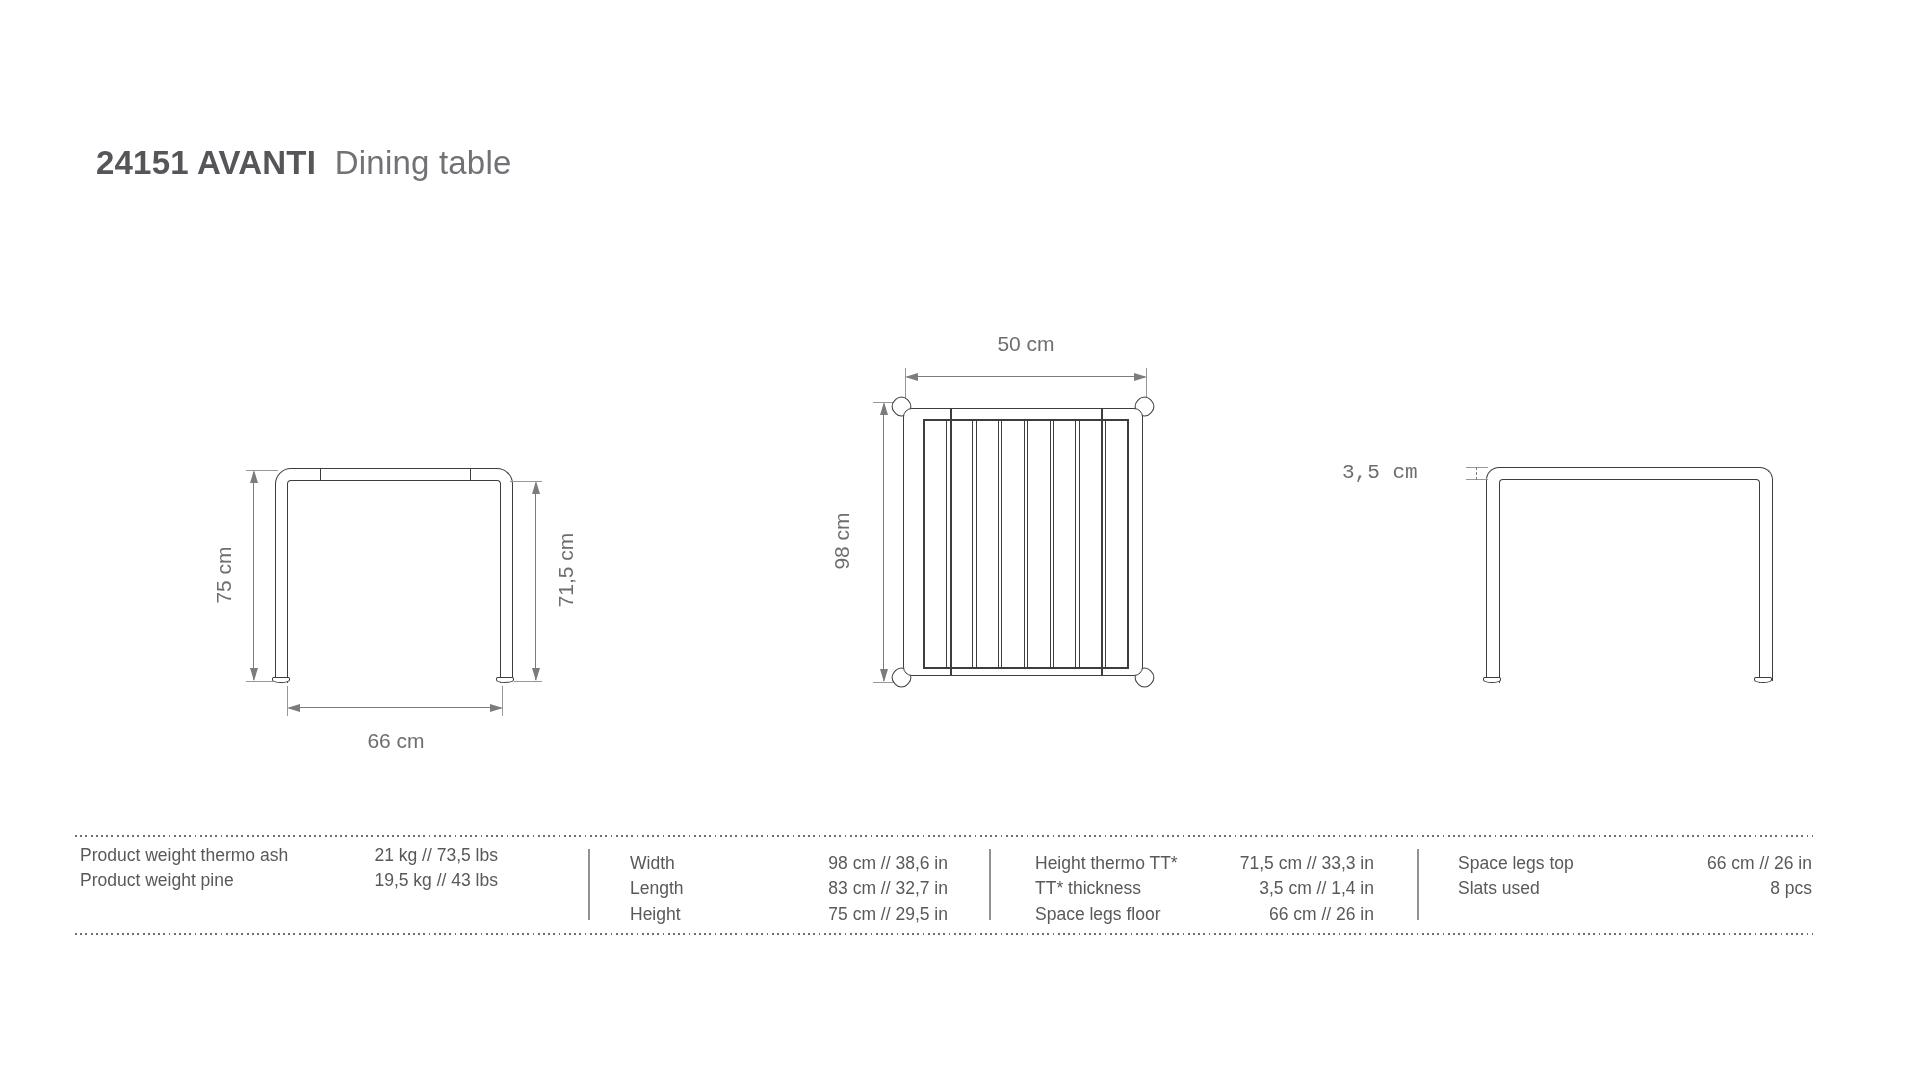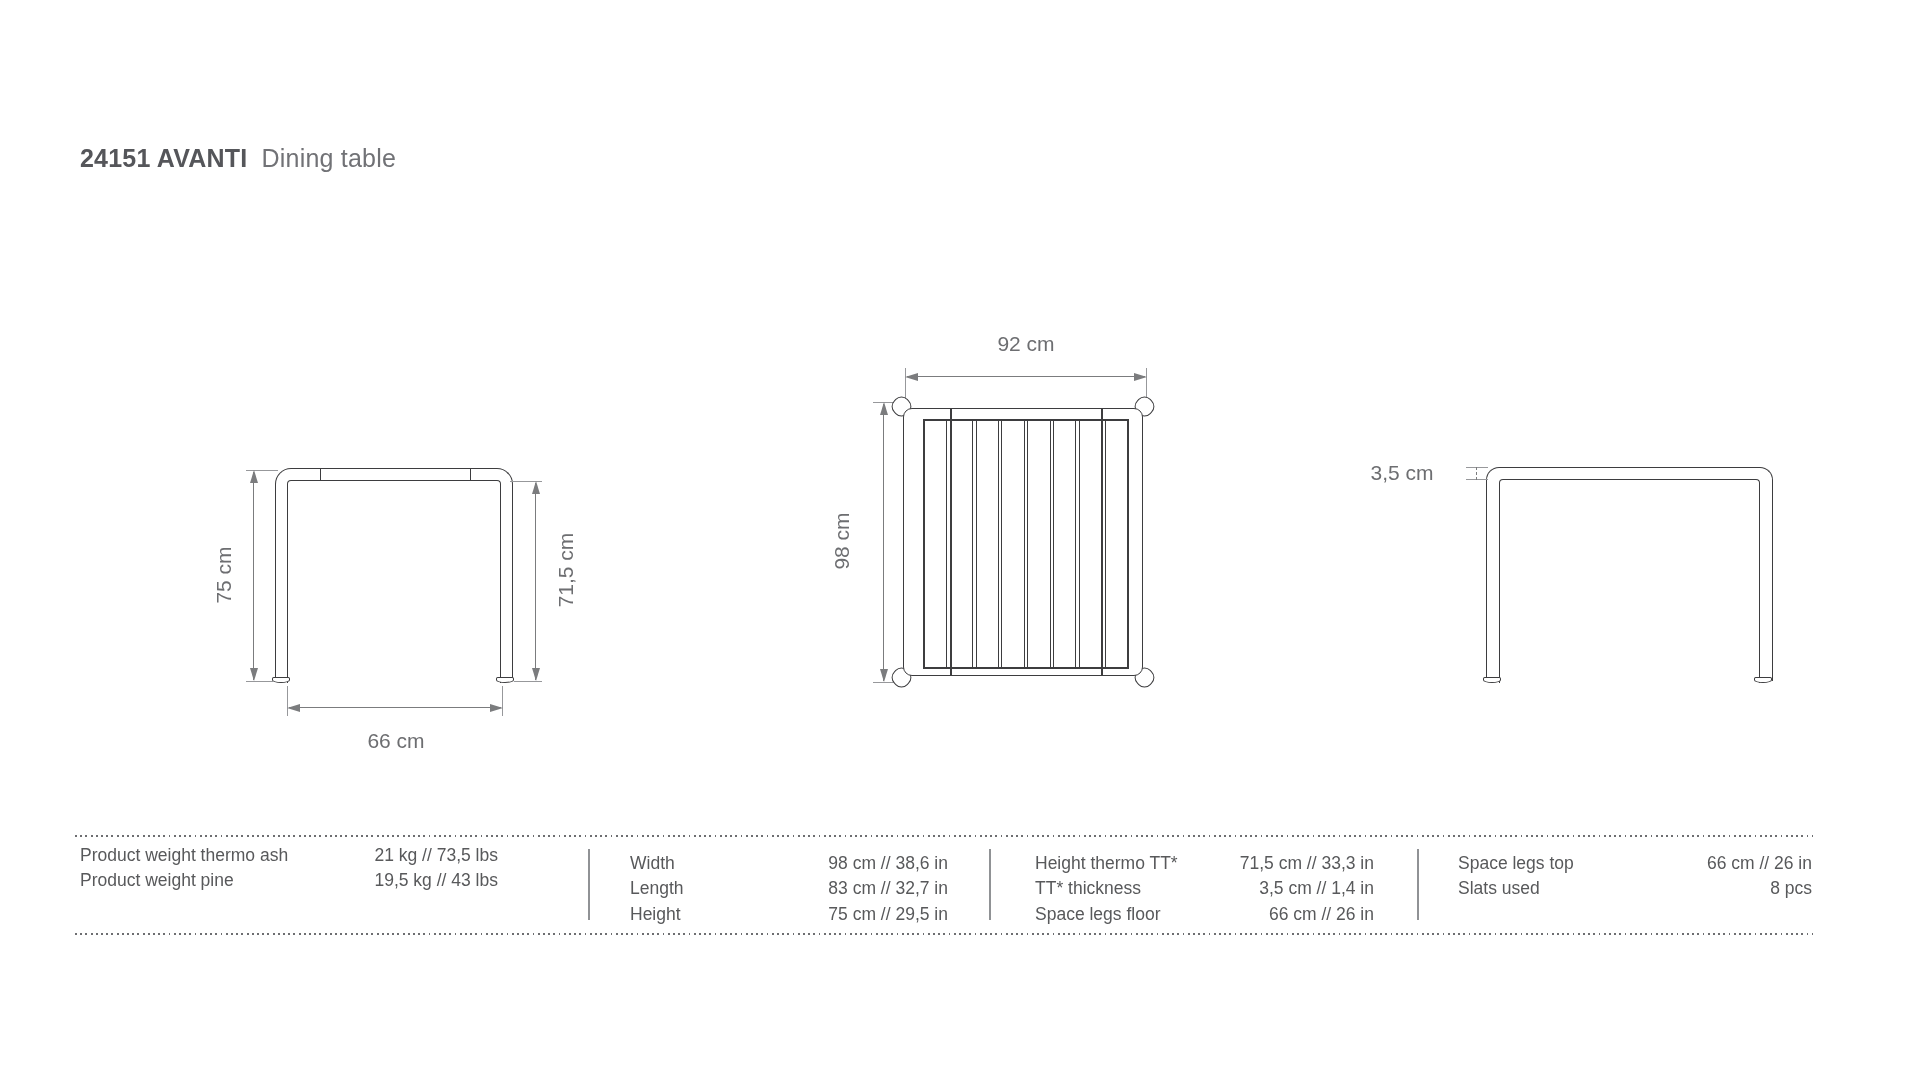--- a/index.html
+++ b/index.html
@@ -1,21 +1,21 @@
 <!DOCTYPE html>
 <html><head>
 <meta charset="utf-8">
 <style>
   * { margin:0; padding:0; box-sizing:border-box; }
   html,body { width:1920px; height:1080px; background:#ffffff; overflow:hidden;
     font-family:"Liberation Sans", sans-serif; }
   .abs { position:absolute; }
 
   
-  .title { left:80px; top:144px; font-size:25px; letter-spacing:.2px; }
+  .title { left:96px; top:144px; font-size:33px; letter-spacing:.2px; }
   .title .code { font-weight:bold; color:#55565a; }
   .title .sub { font-weight:normal; color:#717276; }
 
   
   .tube-outer { border:1.6px solid #3d3d3f; border-bottom:none; background:#fff; }
   .tube-inner { border:1.6px solid #3d3d3f; border-bottom:none; background:#fff; }
   .foot { border:1.6px solid #3d3d3f; background:#fff; border-radius:2px 2px 60% 60%; }
   .tick { width:1.3px; background:#3d3d3f; }
 
   
@@ -113,41 +113,41 @@
   </div>
 
   <div class="abs support-line" style="left:950px; top:409px; height:266px;"></div>
   <div class="abs support-line" style="left:1101px; top:409px; height:266px;"></div>
 
   <div class="abs ext-v" style="left:905px; top:368px; width:1.1px; height:33px;"></div>
   <div class="abs ext-v" style="left:1146px; top:368px; width:1.1px; height:33px;"></div>
   <div class="abs dim-h" style="left:907px; top:376px; width:238px;"></div>
   <div class="abs arr left" style="left:905px; top:372.7px;"></div>
   <div class="abs arr right" style="left:1134px; top:372.7px;"></div>
-  <div class="abs dim-label" style="left:966px; top:332px;">92 cm</div>
+  <div class="abs dim-label" style="left:966px; top:332px;">50 cm</div>
 
   <div class="abs ext-h" style="left:873px; top:402px; width:29px;"></div>
   <div class="abs ext-h" style="left:873px; top:682px; width:29px;"></div>
   <div class="abs dim-v" style="left:883px; top:404px; height:277px;"></div>
   <div class="abs arr up" style="left:879.5px; top:402px;"></div>
   <div class="abs arr down" style="left:879.5px; top:669px;"></div>
   <div class="abs dim-label rot" style="left:782px; top:529px;">98 cm</div>
 </div>
 
 <div>
   <div class="abs tube-outer" style="left:1486px; top:467px; width:287px; height:214px; border-radius:13px 13px 0 0;"></div>
   <div class="abs tube-inner" style="left:1499px; top:479px; width:261px; height:204px; border-radius:4px 4px 0 0;"></div>
 
   <div class="abs foot" style="left:1483px; top:677px; width:18px; height:6px;"></div>
   <div class="abs foot" style="left:1754px; top:677px; width:18px; height:6px;"></div>
 
   <div class="abs ext-h" style="left:1466px; top:467px; width:22px;"></div>
   <div class="abs ext-h" style="left:1466px; top:479px; width:22px;"></div>
   <div class="abs" style="left:1476px; top:467px; width:0; height:13px; border-left:1.3px dashed #7b7c7e;"></div>
-  <div class="abs dim-label" style="left:1342px; top:461px; text-align:center;">3,5 cm</div>
+  <div class="abs dim-label" style="left:1342px; top:461px; text-align:left;font-family:Liberation Mono, monospace;">3,5 cm</div>
 </div>
 
 <div>
   <div class="abs dotline" style="left:75px; top:835px; width:1738px;"></div>
   <div class="abs dotline" style="left:75px; top:933px; width:1738px;"></div>
   <div class="abs divider" style="left:588px; top:849px; height:71px;"></div>
   <div class="abs divider" style="left:989px; top:849px; height:71px;"></div>
   <div class="abs divider" style="left:1417px; top:849px; height:71px;"></div>
 
   <div class="abs spec-col" style="left:80px; top:843px; width:418px;">

